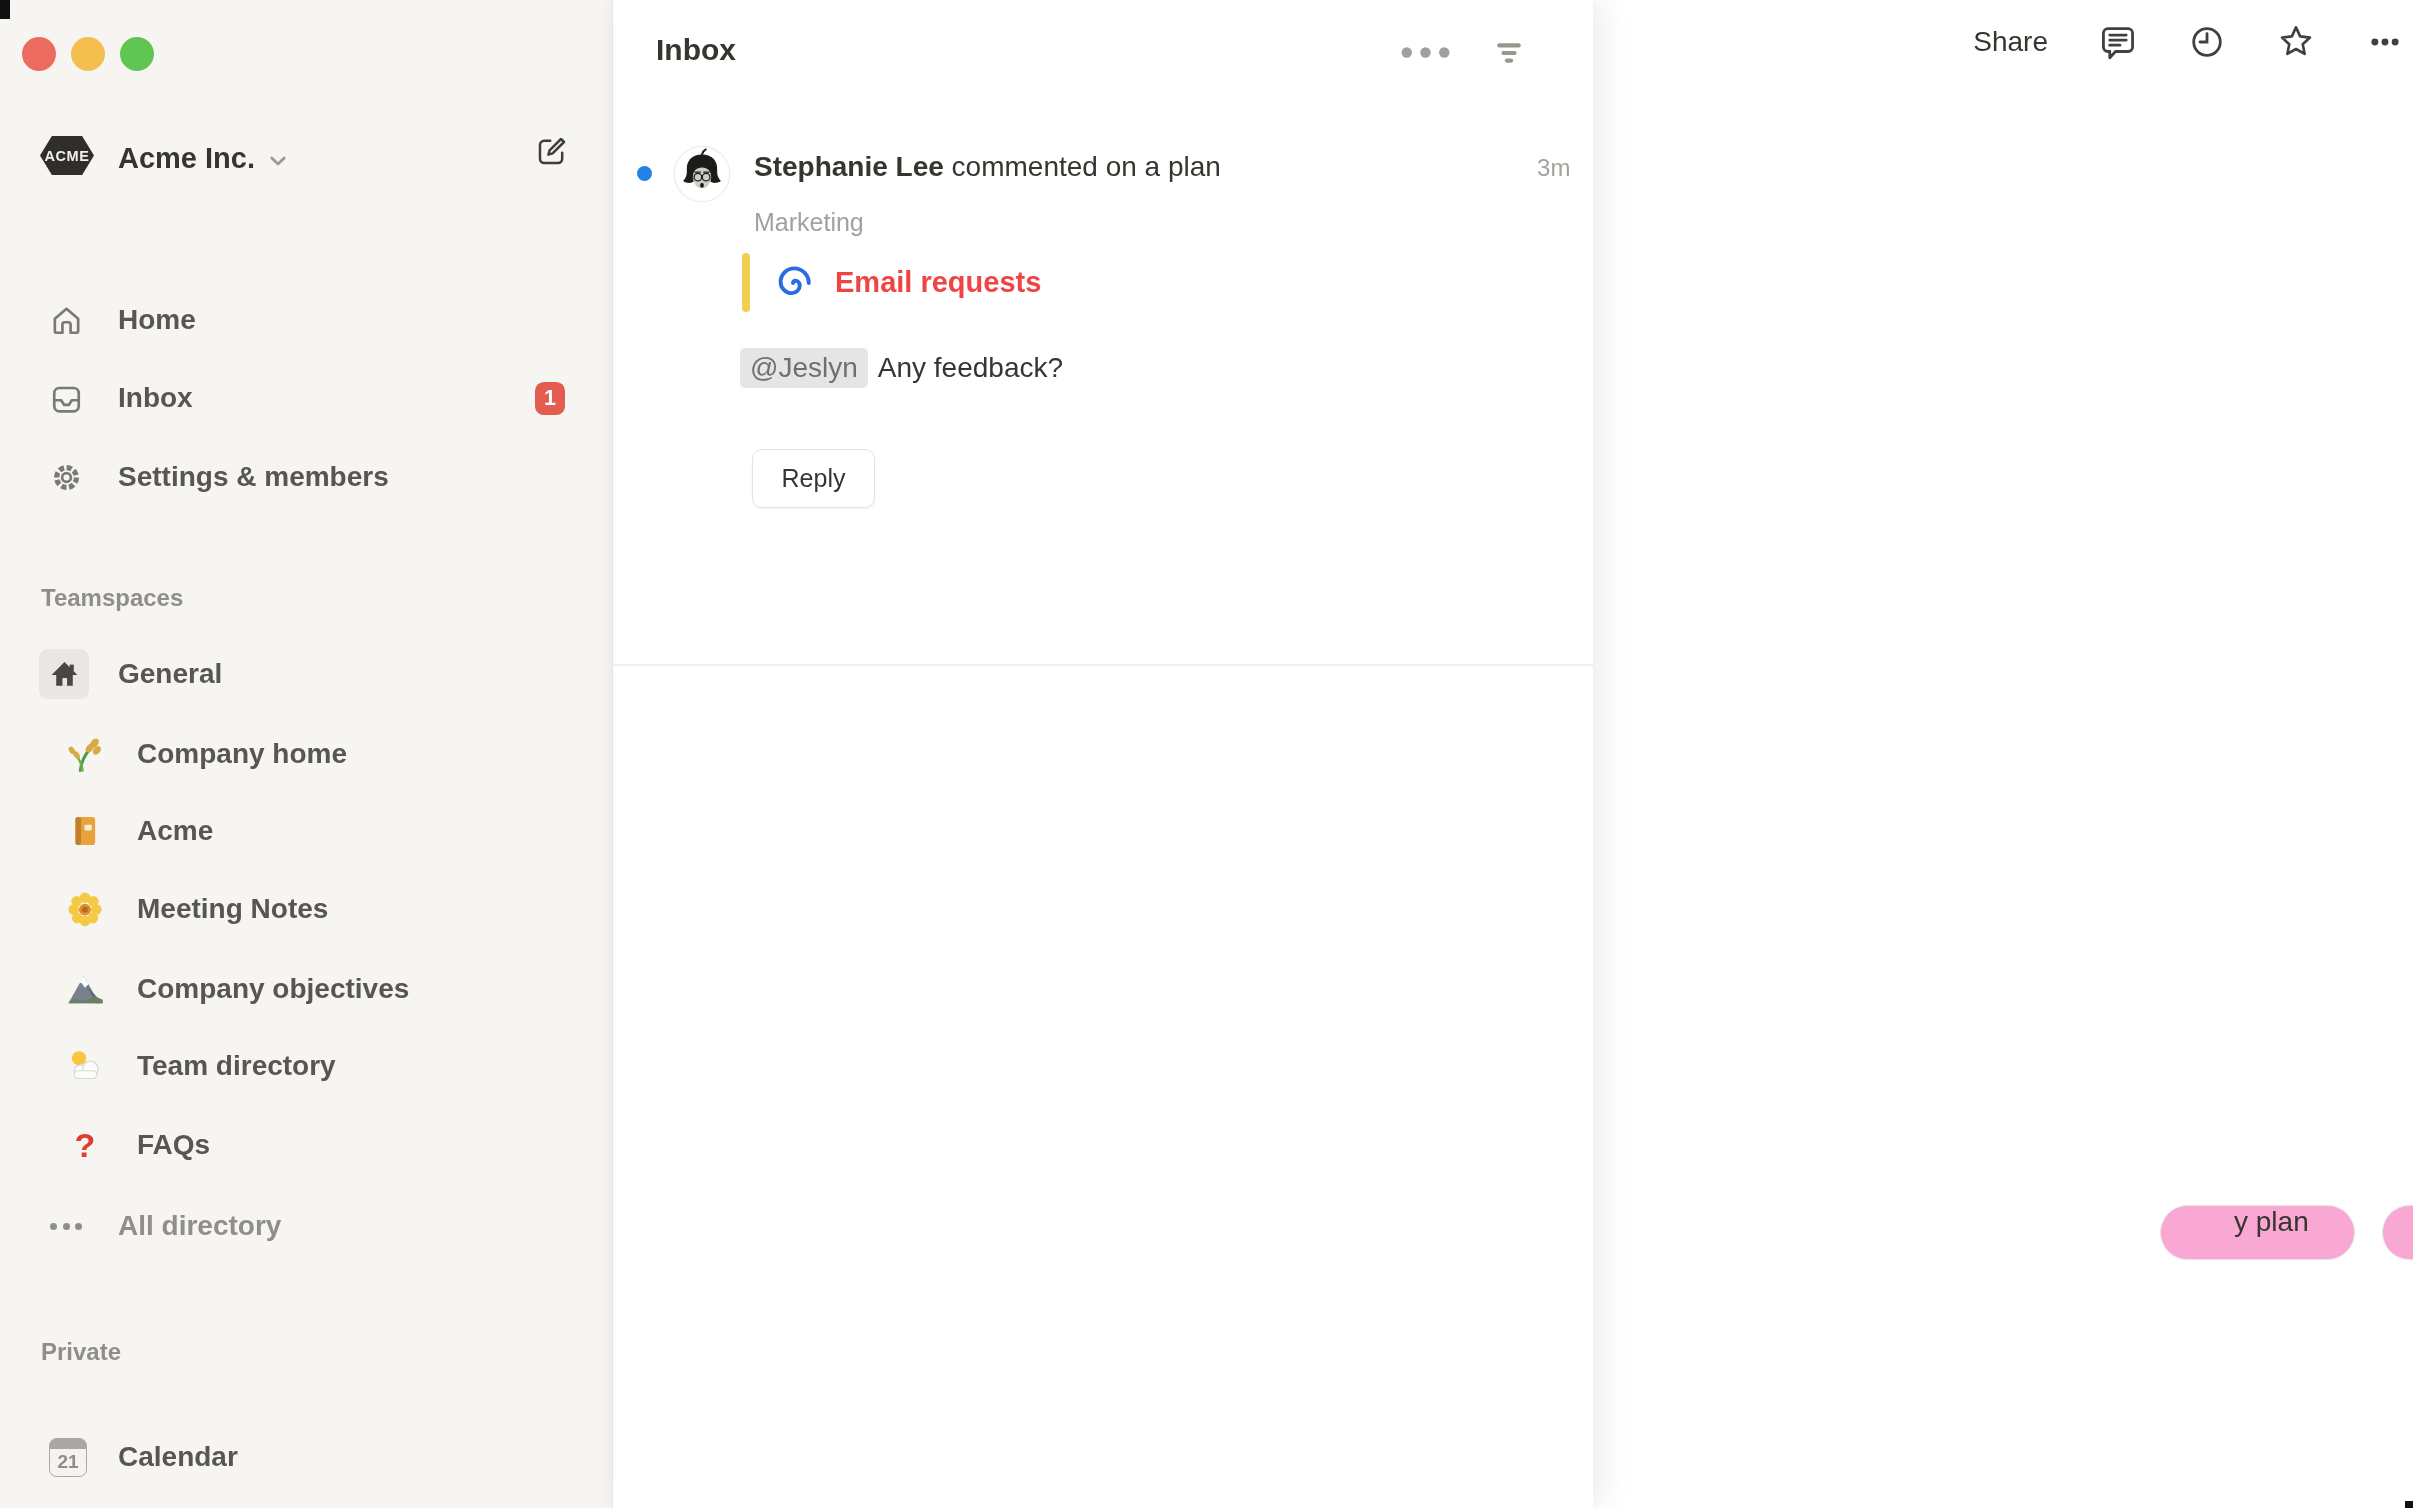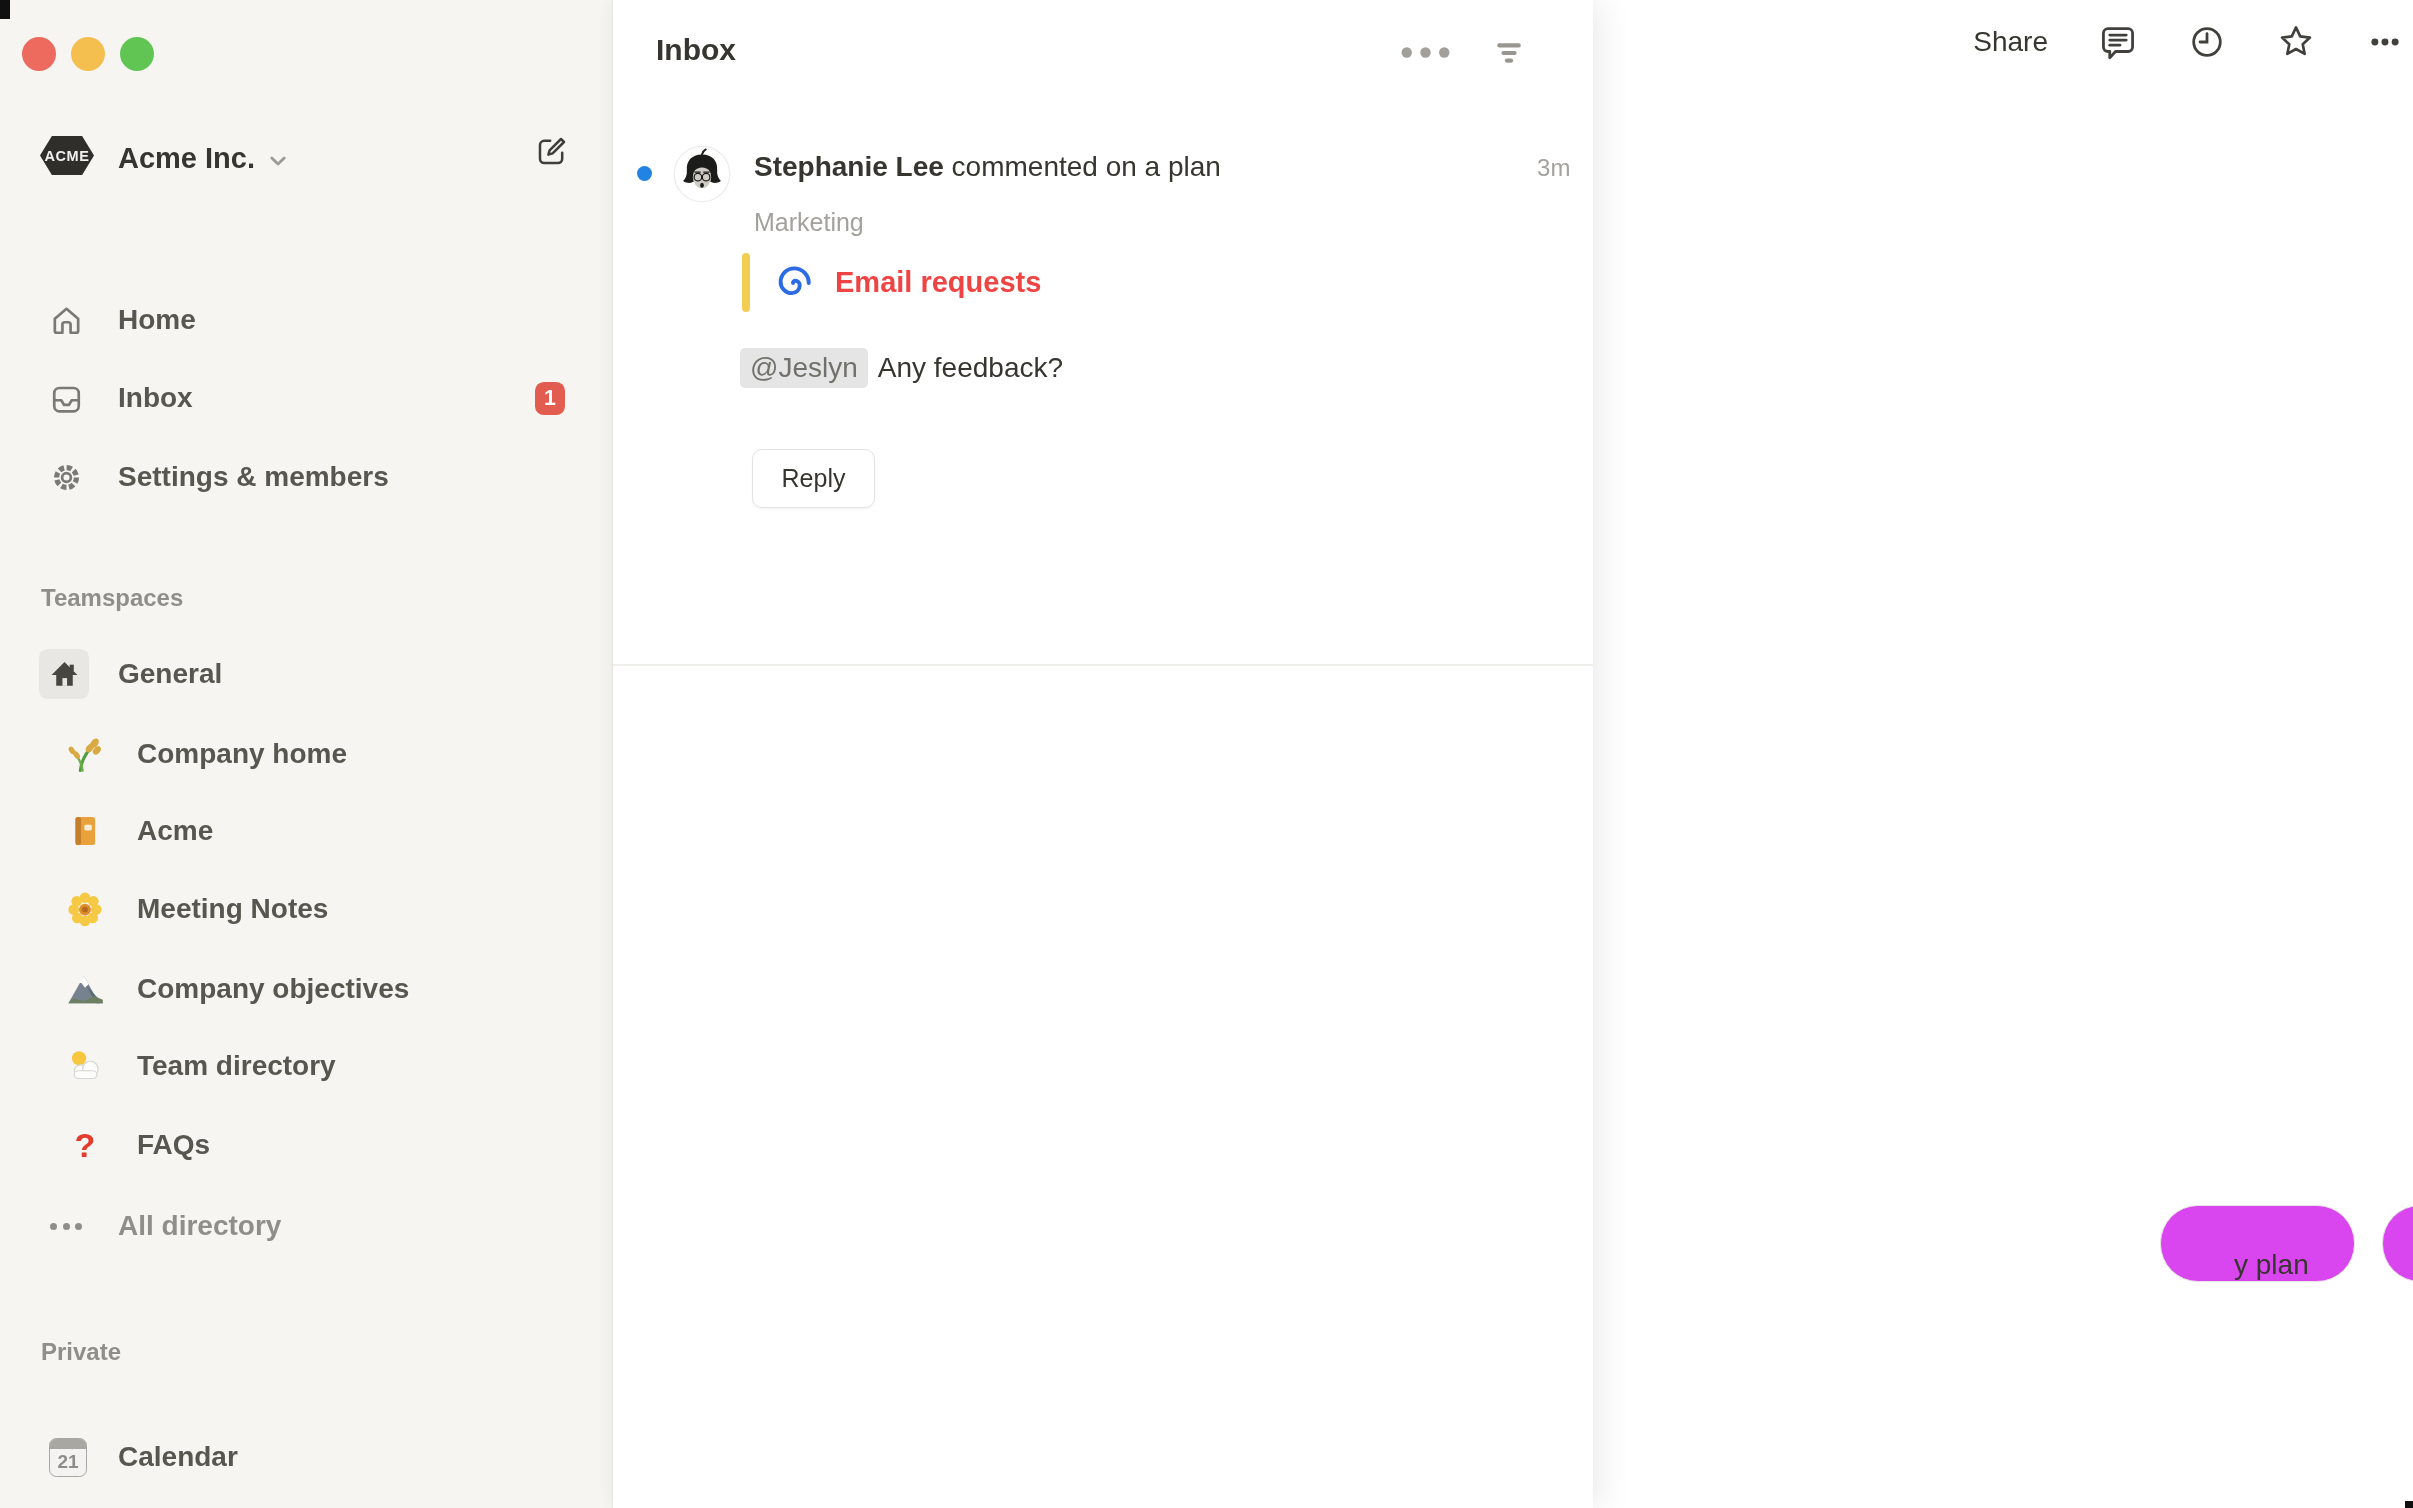--- a/index.html
+++ b/index.html
@@ -77,22 +77,22 @@
     border:1.3px solid #e4e3df; border-radius:10px; font-size:25px; color:#37352f;
     display:flex; align-items:center; justify-content:center; box-shadow:0 1.3px 2.5px rgba(0,0,0,0.04); cursor:pointer; }
   .notif-divider { position:absolute; left:0; top:551px; width:980px; height:1.9px; background:#f0efec; }
 
   
   .main { position:absolute; left:613px; top:0; width:1801px; height:1508px; background:#fff; z-index:1; }
   .topbar { position:absolute; right:10px; top:22.6px; display:flex; align-items:center; gap:50px; }
   .share-label { font-size:28px; font-weight:500; color:#37352f; }
   .tb-icon { width:39px; height:39px; display:flex; align-items:center; justify-content:center; border-radius:5px; }
 
-  .pill { position:absolute; top:1205px; height:77px; background:#d946ef; border:1.3px solid #e7e6e3;
-    border-radius:38px; display:flex; align-items:flex-end; font-size:28px; color:#37352f; }
+  .pill { position:absolute; top:1205px; height:55px; background:#f9a8d4; border:1.3px solid #e7e6e3;
+    border-radius:38px; display:flex; align-items:flex-start; font-size:28px; color:#37352f; }
   .pill-partial { left:1547px; width:195px; padding-left:73px; }
   .pill-journal { left:1769px; width:216px; justify-content:center; gap:12.6px; }
 </style>
 </head>
 <body>
 
 <div class="screen">
   <div class="notch-tl"></div>
   <div class="notch-br"></div>
 

